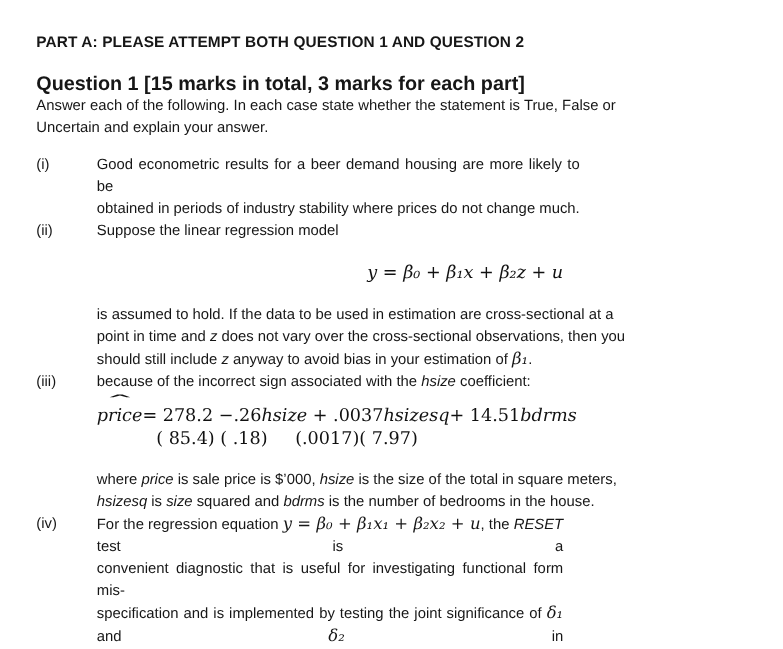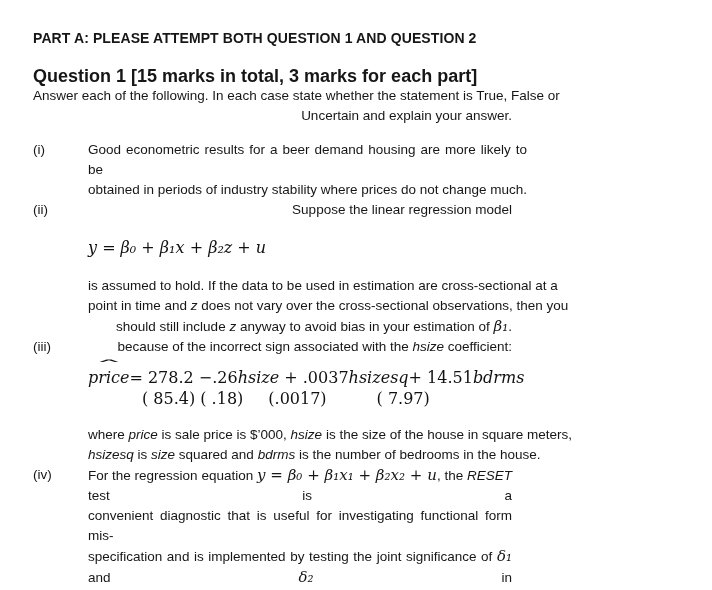--- a/index.html
+++ b/index.html
@@ -6,42 +6,42 @@
   body{
     width:712px;height:590px;
     font-family:"Liberation Sans",sans-serif;
     font-size:13.5px;line-height:20px;color:#161616;
     -webkit-font-smoothing:antialiased;
   }
   .page{width:592px;height:590px;box-sizing:border-box;padding:28px 80px 0 33px;background:#fff;overflow:hidden;}
   .b{font-weight:700;}
   .hdr{font-size:14px;margin-bottom:18px;letter-spacing:.1px;}
   .title{font-size:18px;}
-  .ln{white-space:nowrap;text-align:right;}
+  .ln{white-space:nowrap;}
   .jl{white-space:normal;text-align:justify;text-align-last:justify;}
   .item{display:grid;grid-template-columns:55px 1fr;}
   .mt14{margin-top:14px;}
   .marker{}
   .cont{margin-left:55px;}
   .it{font-style:italic;}
   .math{font-family:"DejaVu Serif",serif;font-style:italic;font-size:15px;}
   .eq{
-    margin:18px 0 18px 55px;text-align:left;
+    margin:18px 0 18px 55px;text-align:right;
     font-family:"DejaVu Serif",serif;font-style:italic;
     font-size:16px;line-height:20px;color:#111;
   }
   .eq-last{margin:17px 0 0 55px;}
   .eqp-wrap{margin:10px 0 0 55px;text-align:center;font-size:16px;line-height:21px;color:#111;}
   .eqp{display:inline-block;text-align:left;font-family:"DejaVu Serif",serif;}
   .eqp .l1{white-space:nowrap;}
   .eqp .l2{padding-left:54px;white-space:nowrap;font-style:normal;}
   .mi{font-style:italic;}
   .mu{font-style:normal;}
   .g1{margin-left:25px;}
-  .g2{margin-left:50px;}
+  .g2{}
   .wh{position:relative;display:inline-block;font-style:italic;}
   .wh .hat{
     position:absolute;left:50%;top:-8px;
     transform:translateX(-50%) scaleX(4.6);
     font-style:normal;font-size:13px;line-height:13px;
   }
 </style>
 </head>
 <body>
 
@@ -84,21 +84,21 @@
   </div>
 
   <div class="eqp-wrap">
     <div class="eqp">
       <div class="l1"><span class="wh"><span class="hat">ˆ</span><span class="mi">price</span></span><span class="mu">= 278.2 −.26</span><span class="mi">hsize</span><span class="mu"> + .0037</span><span class="mi">hsizesq</span><span class="mu">+ 14.51</span><span class="mi">bdrms</span></div>
       <div class="l2"><span>( 85.4) ( .18)</span><span class="g1">(.0017)</span><span class="g2">( 7.97)</span></div>
     </div>
   </div>
 
   <div class="cont mt14" style="margin-top:16px;">
-    <div class="ln"><span class="">where </span><span class="it">price</span><span class=""> is sale price is $’000, </span><span class="it">hsize</span><span class=""> is the size of the house in square meters,</span></div>
+    <div class="ln"><span class="">where </span><span class="it">price</span><span class=""> is sale price is $’000, </span><span class="it">hsize</span><span class=""> is the size of the total in square meters,</span></div>
     <div class="ln"><span class="it">hsizesq</span><span class=""> is </span><span class="it">size</span><span class=""> squared and </span><span class="it">bdrms</span><span class=""> is the number of bedrooms in the house.</span></div>
   </div>
 
   <div class="item">
     <div class="marker">(iv)</div>
     <div>
       <div class="ln jl"><span class="">For the regression equation </span><span class="math">y = β₀ + β₁x₁ + β₂x₂ + u</span><span class="">, the </span><span class="it">RESET</span><span class=""> test is a</span></div>
       <div class="ln jl"><span class="">convenient diagnostic that is useful for investigating functional form mis-</span></div>
       <div class="ln jl"><span class="">specification and is implemented by testing the joint significance of </span><span class="math">δ₁</span><span class=""> and </span><span class="math">δ₂</span><span class=""> in</span></div>
       <div class="ln"><span class="">the auxiliary regression:</span></div>

